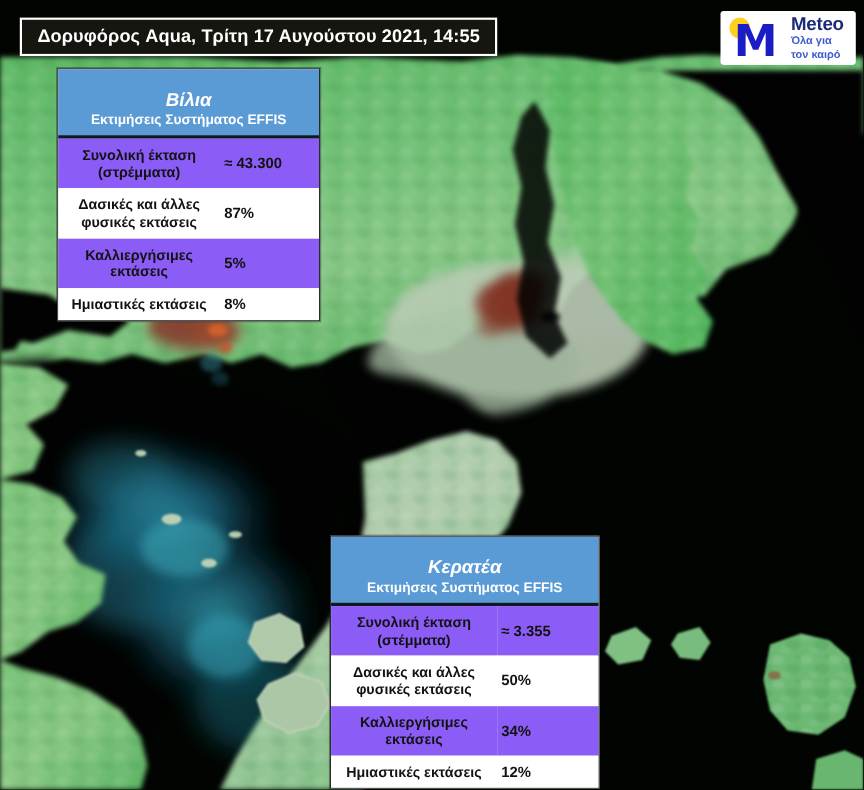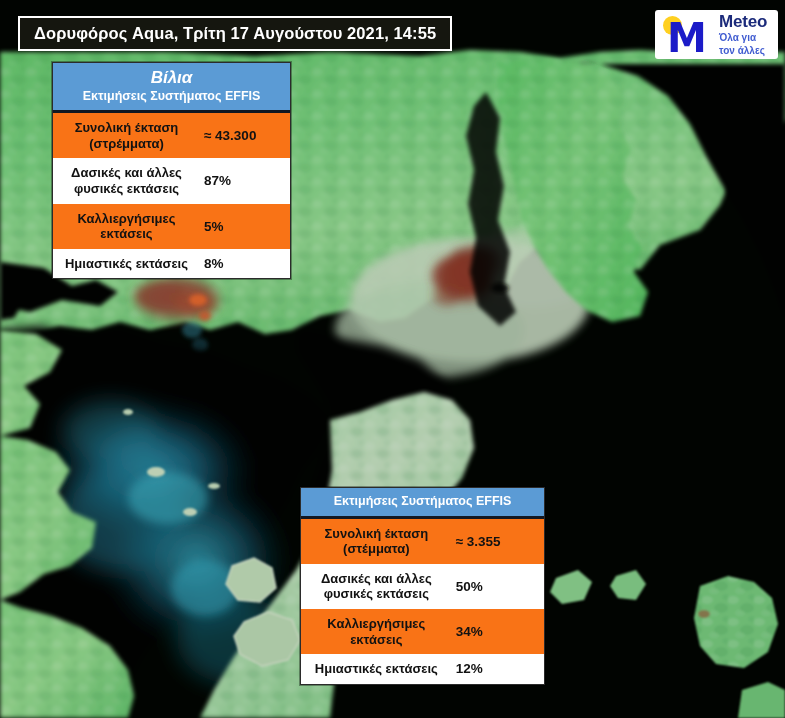--- a/index.html
+++ b/index.html
@@ -100,39 +100,39 @@
     border: 1px solid #2b2b2b;
     box-shadow: 0 0 0 1px rgba(0,0,0,.35);
   }
   #table-vilia   { left: 52px;  top: 62px;  width: 239px; }
   #table-keratea { left: 300px; top: 487px; width: 245px; }
 
   .tbl-header {
     background: #5b9bd5;
     color: #ffffff;
     text-align: center;
-    padding: 5px 4px 6px 4px;
+    padding: 18px 4px 6px 4px;
     border-bottom: 3px solid #121822;
   }
   .tbl-title {
     display: block;
     font-size: 17px;
     font-weight: bold;
     font-style: italic;
     line-height: 1.15;
   }
   .tbl-subtitle {
     display: block;
     font-size: 12.5px;
     font-weight: bold;
     line-height: 1.25;
     margin-top: 1px;
   }
   .tbl-body { width: 100%; border-collapse: collapse; }
-  .tbl-body tr.odd  { background: #f97316; padding-left: 32px; }
+  .tbl-body tr.odd  { background: #8b5cf6; padding-left: 32px; }
   .tbl-body tr.even { background: #ffffff; }
   .tbl-body td {
     padding: 7px 4px;
     vertical-align: middle;
     color: #121212;
     font-weight: bold;
   }
   .cell-label {
     width: 62%;
     text-align: center;
@@ -374,21 +374,21 @@
   <div id="title-bar">Δορυφόρος Aqua, Τρίτη 17 Αυγούστου 2021, 14:55</div>
 
   <div id="logo-box">
     <div id="logo-mark">
       <span id="logo-sun"></span>
       <span id="logo-m">M</span>
     </div>
     <div id="logo-text">
       <span id="logo-name">Meteo</span>
       <span id="logo-tag">Όλα για</span>
-      <span id="logo-tag">τον άλλες</span>
+      <span id="logo-tag">τον καιρό</span>
     </div>
   </div>
 
   <div class="effis-table" id="table-vilia">
     <div class="tbl-header">
       <span class="tbl-title">Βίλια</span>
       <span class="tbl-subtitle">Εκτιμήσεις Συστήματος EFFIS</span>
     </div>
     <table class="tbl-body">
       <tbody>
@@ -418,20 +418,21 @@
             <span>Ημιαστικές εκτάσεις</span>
           </td>
           <td class="cell-value">8%</td>
         </tr>
       </tbody>
     </table>
   </div>
 
   <div class="effis-table" id="table-keratea">
     <div class="tbl-header">
+      <span class="tbl-title">Κερατέα</span>
       <span class="tbl-subtitle">Εκτιμήσεις Συστήματος EFFIS</span>
     </div>
     <table class="tbl-body">
       <tbody>
         <tr class="odd">
           <td class="cell-label">
             <span>Συνολική έκταση</span><br>
             <span>(στέμματα)</span>
           </td>
           <td class="cell-value">≈ 3.355</td>

